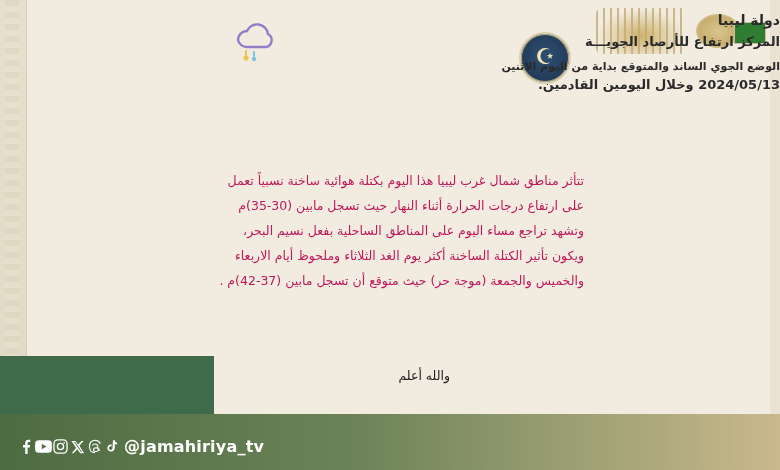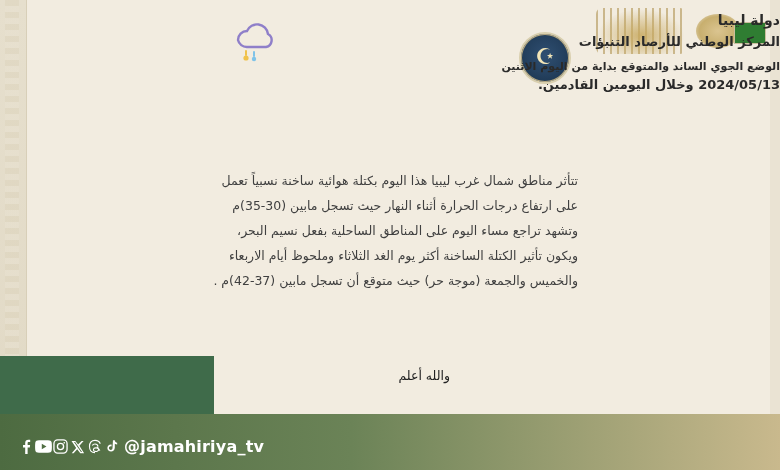--- a/index.html
+++ b/index.html
@@ -163,24 +163,24 @@
   .l1 { font-size: 14px; }
   .l2 { font-size: 13px; }
   .l3 { font-size: 13px; letter-spacing: .5px; }
   .l4 { font-size: 13px; }
   .l5 { font-size: 11px; margin-top: 6px; }
   .l6 { font-size: 13px; }
   
   .body-block {
     position: absolute;
     top: 168px;
-    right: 202px;
+    right: 196px;
     width: 376px;
     text-align: right;
-    color: #404040;
+    color: #be185d;
     font-size: 12.5px;
     line-height: 2.0;
     font-family: "DejaVu Sans", "Liberation Sans", sans-serif;
   }
   .body-block p { margin: 0 0 10px 0; }
   .para2 { margin-top: 2px; }
   .closing {
     position: absolute;
     top: 368px;
     right: 330px;
@@ -214,21 +214,21 @@
   <div class="emblem">
     <span class="crescent">☪</span>
   </div>
 
   <div class="gold-ornament"></div>
   <div class="gold-ornament2"></div>
   <div class="flag-green"></div>
 
   <div class="header-text">
     <div class="line l1">دولة ليبيا</div>
-    <div class="line l3">المركز الوطني للأرصاد التنبؤات</div>
+    <div class="line l3">المركز ارتفاع للأرصاد الجويـــة</div>
     <div class="line l5">الوضع الجوي الساند والمتوقع بداية من اليوم الاثنين</div>
     <div class="line l6">2024/05/13 وخلال اليومين القادمين.</div>
   </div>
 
   <div class="body-block">
     <p>تتأثر مناطق شمال غرب ليبيا هذا اليوم بكتلة هوائية ساخنة نسبياً تعمل على ارتفاع درجات الحرارة أثناء النهار حيث تسجل مابين (30-35)م وتشهد تراجع مساء اليوم على المناطق الساحلية بفعل نسيم البحر، ويكون تأثير الكتلة الساخنة أكثر يوم الغد الثلاثاء وملحوظ أيام الاربعاء والخميس والجمعة (موجة حر) حيث متوقع أن تسجل مابين (37-42)م .</p>
   </div>
 
   <div class="closing">والله أعلم</div>
 

